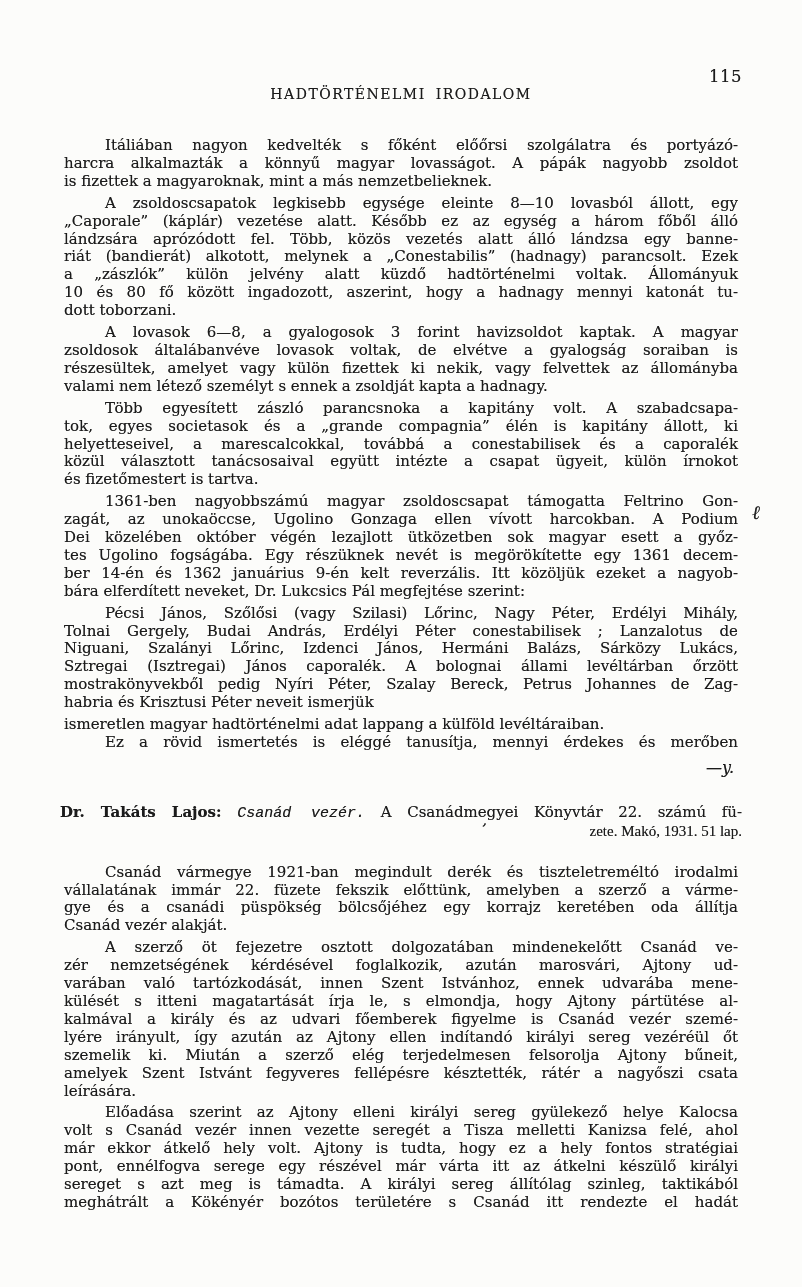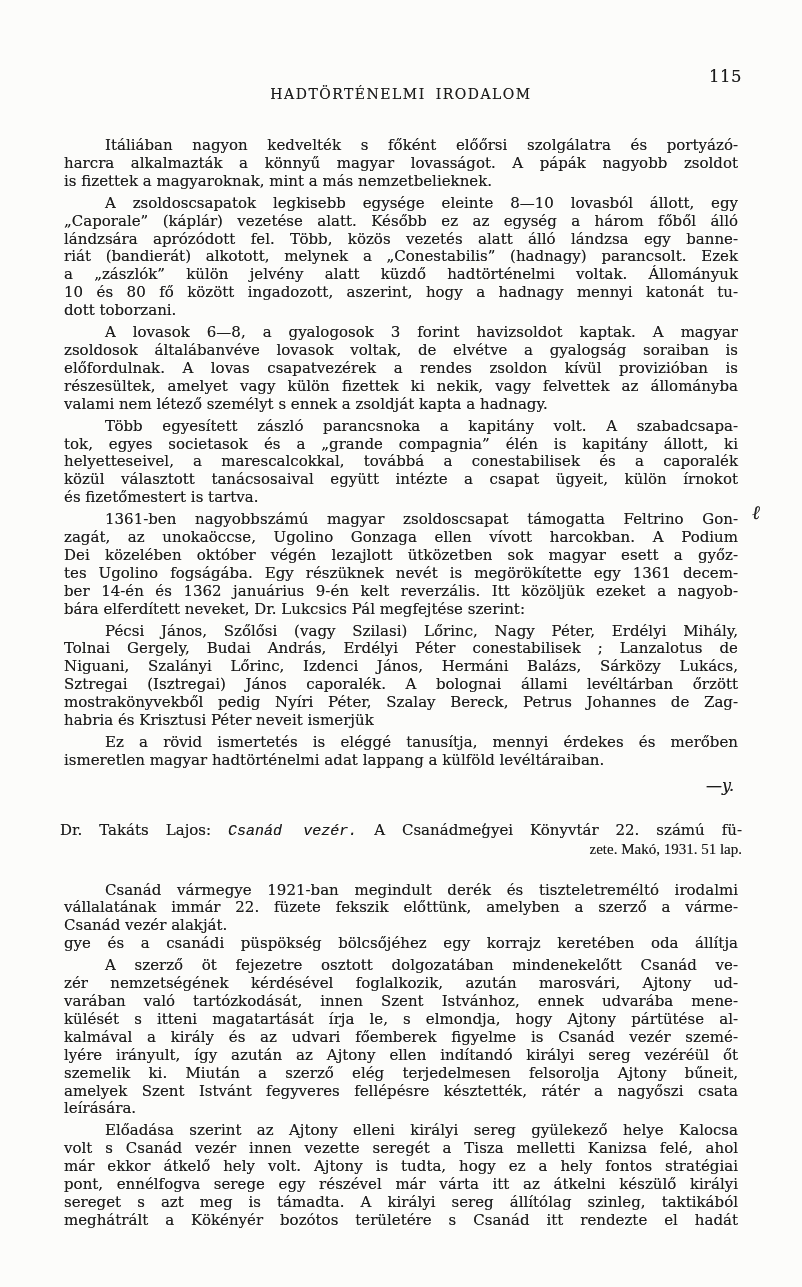--- a/index.html
+++ b/index.html
@@ -55,21 +55,21 @@
     padding-right:8px;
     font-style:italic;
     font-size:16px;
   }
   
   .book-heading{margin-top:27px;}
   .book-heading .hl1{
     text-align:justify;
     text-align-last:justify;
   }
-  .book-heading .author{font-weight:normal;margin-top:31px;}
+  .book-heading .author{font-weight:bold;margin-top:31px;}
   .book-heading .btitle{font-style:italic;font-family:Liberation Mono, monospace;}
   .book-heading .hl2{text-align:right;font-family:Liberation Serif, serif;}
   .book-body{margin-top:23px;}
   
   .margin-mark{
     position:absolute;
     left:752px;top:504px;
     font-style:italic;
     font-size:19px;
     color:#222;
@@ -104,21 +104,20 @@
           <div class="line">„Caporale” (káplár) vezetése alatt. Később ez az egység a három főből álló</div>
           <div class="line">lándzsára aprózódott fel. Több, közös vezetés alatt álló lándzsa egy banne-</div>
           <div class="line">riát (bandierát) alkotott, melynek a „Conestabilis” (hadnagy) parancsolt. Ezek</div>
           <div class="line">a „zászlók” külön jelvény alatt küzdő hadtörténelmi voltak. Állományuk</div>
           <div class="line">10 és 80 fő között ingadozott, aszerint, hogy a hadnagy mennyi katonát tu-</div>
           <div class="line last">dott toborzani.</div>
         </div>
         <div class="para">
           <div class="line first">A lovasok 6—8, a gyalogosok 3 forint havizsoldot kaptak.  A magyar</div>
           <div class="line">zsoldosok általábanvéve lovasok voltak, de elvétve a gyalogság soraiban is</div>
-          <div class="line">előfordulnak. A lovas csapatvezérek a rendes zsoldon kívül provizióban is</div>
           <div class="line">részesültek, amelyet vagy külön fizettek ki nekik, vagy felvettek az állományba</div>
           <div class="line last">valami nem létező személyt s ennek a zsoldját kapta a hadnagy.</div>
         </div>
         <div class="para">
           <div class="line first">Több egyesített zászló parancsnoka a kapitány volt. A szabadcsapa-</div>
           <div class="line">tok, egyes societasok és a „grande compagnia” élén is kapitány állott, ki</div>
           <div class="line">helyetteseivel, a marescalcokkal, továbbá a conestabilisek és a caporalék</div>
           <div class="line">közül választott tanácsosaival együtt intézte a csapat ügyeit, külön írnokot</div>
           <div class="line last">és fizetőmestert is tartva.</div>
         </div>
@@ -132,42 +131,42 @@
         </div>
         <div class="para">
           <div class="line first">Pécsi János, Szőlősi (vagy Szilasi) Lőrinc, Nagy Péter, Erdélyi Mihály,</div>
           <div class="line">Tolnai Gergely, Budai András, Erdélyi Péter conestabilisek ;  Lanzalotus de</div>
           <div class="line">Niguani, Szalányi Lőrinc, Izdenci János, Hermáni Balázs, Sárközy Lukács,</div>
           <div class="line">Sztregai (Isztregai) János caporalék. A bolognai állami levéltárban őrzött</div>
           <div class="line">mostrakönyvekből pedig Nyíri Péter, Szalay Bereck, Petrus Johannes de Zag-</div>
           <div class="line last">habria és Krisztusi Péter neveit ismerjük</div>
         </div>
         <div class="para">
+          <div class="line last">ismeretlen magyar hadtörténelmi adat lappang a külföld levéltáraiban.</div>
           <div class="line first">Ez a rövid ismertetés is eléggé tanusítja, mennyi érdekes és merőben</div>
-          <div class="line last">ismeretlen magyar hadtörténelmi adat lappang a külföld levéltáraiban.</div>
         </div>
       </div>
 
     <div class="signature">—y.</div>
 
     <div class="book-heading">
       <div class="line hl1">
         <span class="author">Dr. Takáts Lajos:</span>
         <span class="btitle">Csanád vezér.</span>
         <span>A Csanádmegyei Könyvtár 22. számú fü-</span>
       </div>
       <div class="hl2">zete. Makó, 1931. 51 lap.</div>
     </div>
 
     <div class="book-body">
         <div class="para">
           <div class="line first">Csanád vármegye 1921-ban megindult derék és tiszteletreméltó irodalmi</div>
           <div class="line">vállalatának immár 22. füzete fekszik előttünk, amelyben a szerző a várme-</div>
+          <div class="line">gye és a csanádi püspökség bölcsőjéhez egy korrajz keretében oda állítja</div>
           <div class="line last">Csanád vezér alakját.</div>
-          <div class="line">gye és a csanádi püspökség bölcsőjéhez egy korrajz keretében oda állítja</div>
         </div>
         <div class="para">
           <div class="line first">A szerző öt fejezetre osztott dolgozatában mindenekelőtt Csanád ve-</div>
           <div class="line">zér nemzetségének kérdésével foglalkozik, azután marosvári, Ajtony ud-</div>
           <div class="line">varában való tartózkodását, innen Szent Istvánhoz, ennek udvarába mene-</div>
           <div class="line">külését s itteni magatartását írja le, s elmondja, hogy Ajtony pártütése al-</div>
           <div class="line">kalmával a király és az udvari főemberek figyelme is Csanád vezér szemé-</div>
           <div class="line">lyére irányult, így azután az Ajtony ellen indítandó királyi sereg vezéréül őt</div>
           <div class="line">szemelik ki. Miután a szerző elég terjedelmesen felsorolja Ajtony bűneit,</div>
           <div class="line">amelyek Szent Istvánt fegyveres fellépésre késztették, rátér a nagyőszi csata</div>

